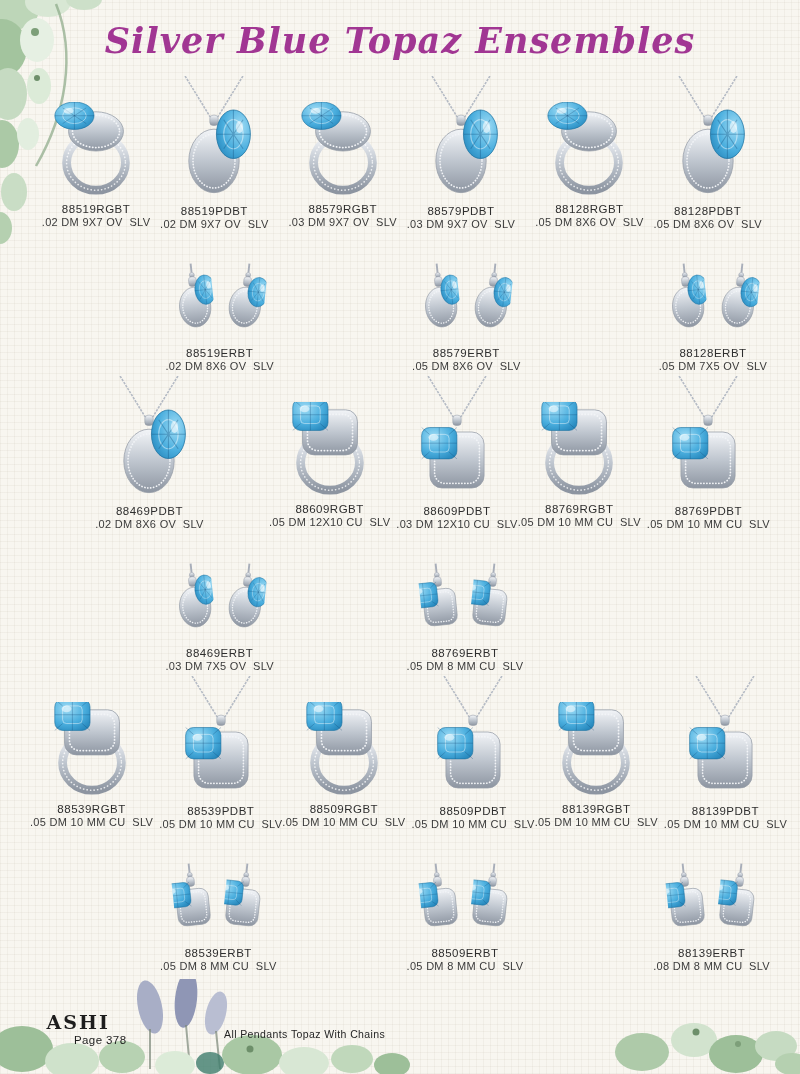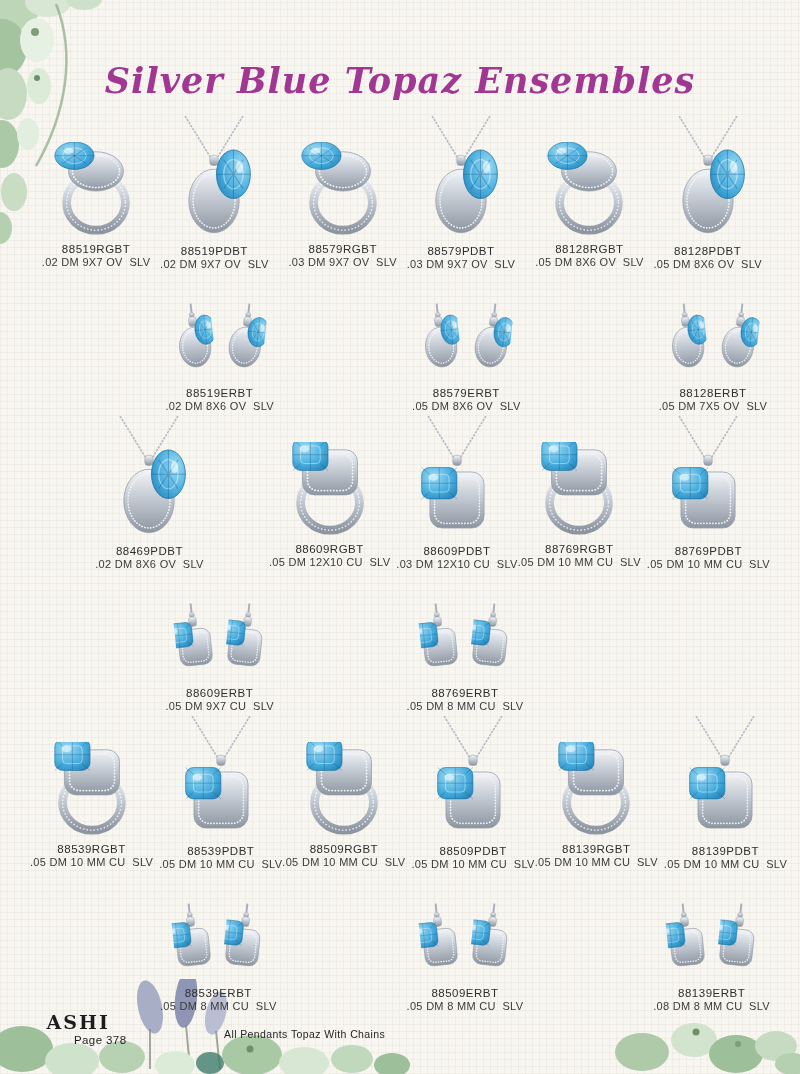--- a/index.html
+++ b/index.html
@@ -11,21 +11,21 @@
       repeating-linear-gradient(0deg, rgba(175,165,145,0.10) 0 1px, transparent 1px 7px),
       repeating-linear-gradient(90deg, rgba(175,165,145,0.10) 0 1px, transparent 1px 7px);
   }
   .flora{position:absolute;z-index:0;pointer-events:none;}
   .fl-tl{left:-6px;top:-6px;width:185px;height:255px;}
   .fl-bl{left:0;bottom:0;width:410px;height:95px;}
   .fl-br{right:0;bottom:0;width:200px;height:66px;}
 
   .page-title{
     position:relative;z-index:1;
-    margin:0;padding-top:60px;height:56px;
+    margin:0;padding-top:20px;height:56px;
     text-align:center;
     font-family:"DejaVu Serif","Liberation Serif",serif;
     font-style:italic;font-weight:700;
     font-size:35px;letter-spacing:1px;
     color:#a13693;
   }
 
   .catalog{position:relative;z-index:1;padding:0 30px;}
   .pair-row{display:grid;grid-template-columns:repeat(3,1fr);height:172px;}
   .ear-row{display:grid;grid-template-columns:repeat(3,1fr);height:128px;}
@@ -351,25 +351,25 @@
             <div class="desc">.05 DM 10 MM CU  SLV</div>
           </figcaption>
       </figure>
     </div>
   </div>
 
   <div class="ear-row">
     <div class="ear-cell">
       <figure class="ear-item">
         <svg class="art ear-art">
-            <use href="#earrings-cushion"></use>
-          </svg>
-        <figcaption>
-            <div class="code">88609ERBT</div>
-            <div class="desc">.05 DM 9X7 CU  SLV</div>
+            <use href="#earrings-oval"></use>
+          </svg>
+        <figcaption>
+            <div class="code">88469ERBT</div>
+            <div class="desc">.03 DM 7X5 OV  SLV</div>
           </figcaption>
       </figure>
     </div>
     <div class="ear-cell">
       <figure class="ear-item">
         <svg class="art ear-art">
             <use href="#earrings-cushion"></use>
           </svg>
         <figcaption>
             <div class="code">88769ERBT</div>

